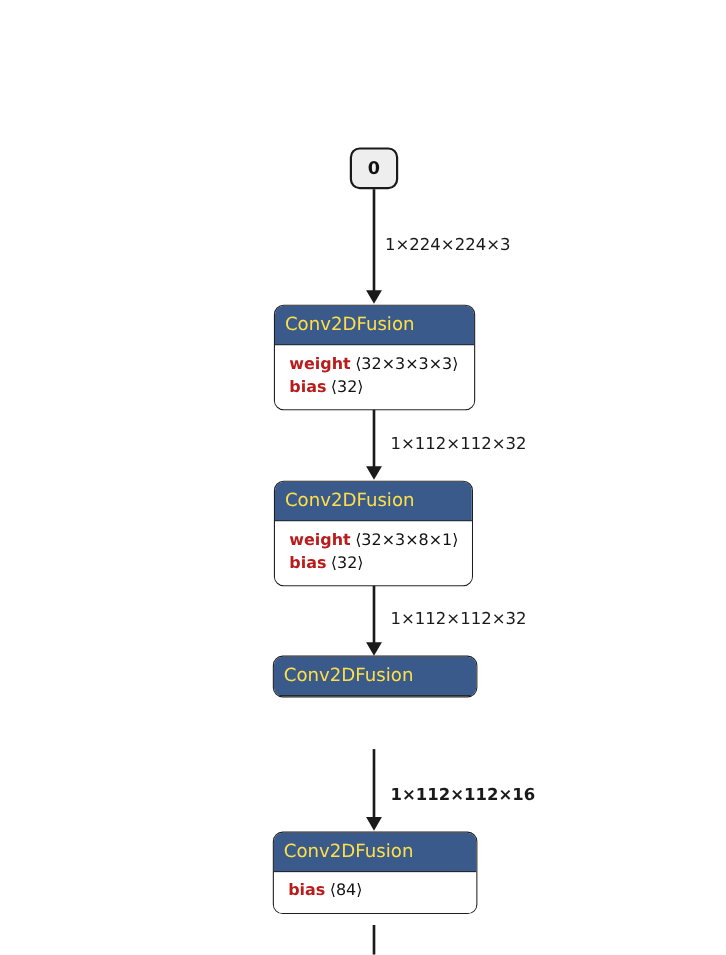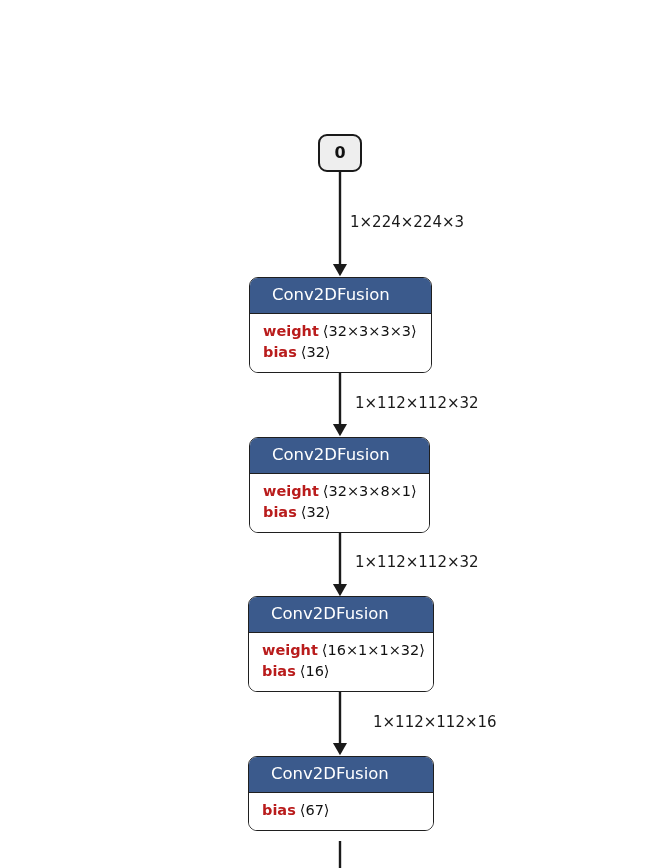--- a/index.html
+++ b/index.html
@@ -49,24 +49,24 @@
   .op-node {
     position: absolute;
     box-sizing: border-box;
     border: 1.6px solid #1f1f1f;
     border-radius: 9px;
     background: #ffffff;
     overflow: hidden;
   }
   .op-header {
     background: #3b5a8c;
-    color: #ffffff;
+    color: #fde047;
     font-size: 16.5px;
     line-height: 1;
-    padding: 9px 0 9px 22px;
+    padding: 9px 0 9px 9px;
     border-bottom: 1.4px solid #1f1f1f;
     white-space: nowrap;
   }
   .op-body {
     background: #ffffff;
     padding: 7px 12px 9px 13px;
   }
   .op-attr {
     font-size: 14.5px;
     line-height: 21px;
@@ -114,21 +114,21 @@
   <line x1="340" y1="841" x2="340" y2="868" stroke="#1a1a1a" stroke-width="2.4"></line>
 </svg>
 
 <div class="input-node">
   <span class="input-node-label">0</span>
 </div>
 
 <div class="edge-label" style="left:350px; top:215px;">1×224×224×3</div>
 <div class="edge-label" style="left:355px; top:396px;">1×112×112×32</div>
 <div class="edge-label" style="left:355px; top:555px;">1×112×112×32</div>
-<div class="edge-label" style="left:373px; top:715px;">1×112×112×16</div>
+<div class="edge-label" style="left:355px; top:715px;font-weight:bold;">1×112×112×16</div>
 
 <div class="op-node" style="left:249px; top:277px; width:183px;">
   <div class="op-header">Conv2DFusion</div>
   <div class="op-body">
     <div class="op-attr">
       <span class="attr-key">weight</span><span class="attr-val">⟨32×3×3×3⟩</span>
     </div>
     <div class="op-attr">
       <span class="attr-key">bias</span><span class="attr-val">⟨32⟩</span>
     </div>
@@ -142,30 +142,22 @@
       <span class="attr-key">weight</span><span class="attr-val">⟨32×3×8×1⟩</span>
     </div>
     <div class="op-attr">
       <span class="attr-key">bias</span><span class="attr-val">⟨32⟩</span>
     </div>
   </div>
 </div>
 
 <div class="op-node" style="left:248px; top:596px; width:186px;">
   <div class="op-header">Conv2DFusion</div>
-  <div class="op-body">
-    <div class="op-attr">
-      <span class="attr-key">weight</span><span class="attr-val">⟨16×1×1×32⟩</span>
-    </div>
-    <div class="op-attr">
-      <span class="attr-key">bias</span><span class="attr-val">⟨16⟩</span>
-    </div>
-  </div>
 </div>
 
 <div class="op-node" style="left:248px; top:756px; width:186px;">
   <div class="op-header">Conv2DFusion</div>
   <div class="op-body">
     <div class="op-attr">
-      <span class="attr-key">bias</span><span class="attr-val">⟨67⟩</span>
+      <span class="attr-key">bias</span><span class="attr-val">⟨84⟩</span>
     </div>
   </div>
 </div>
 
 </body></html>

